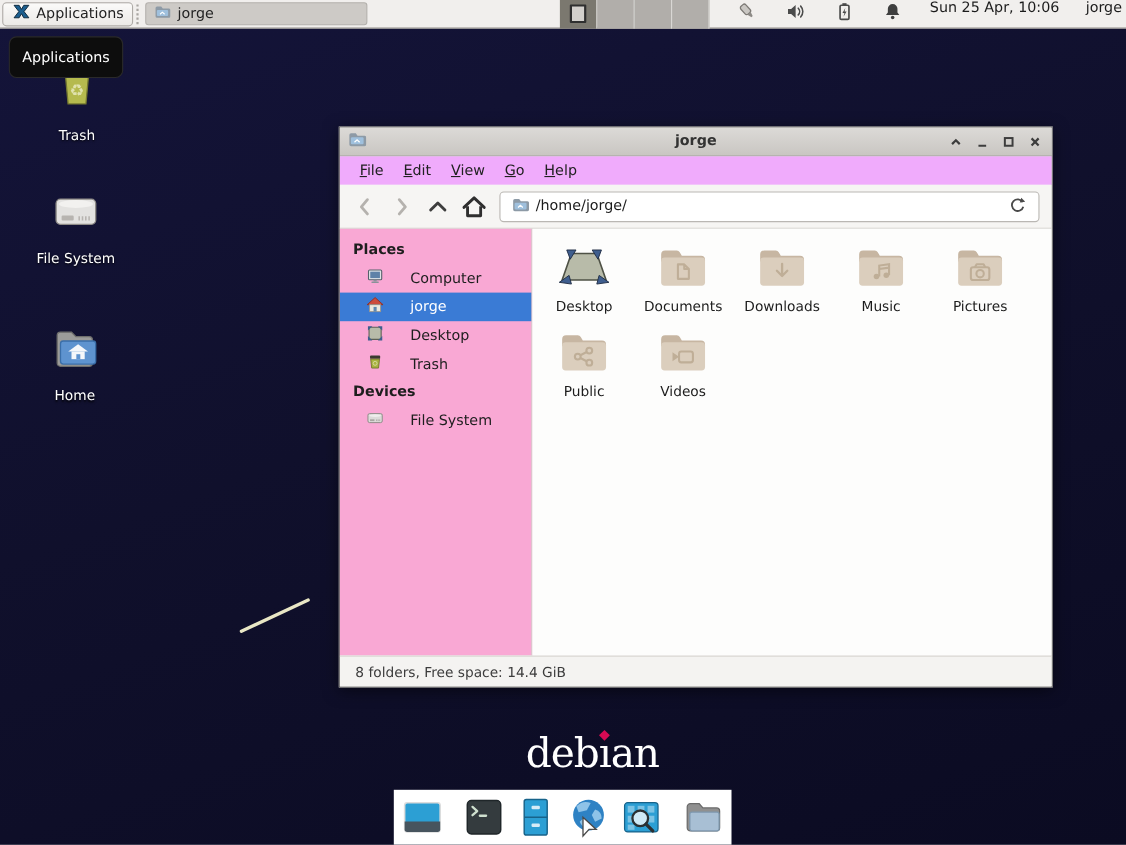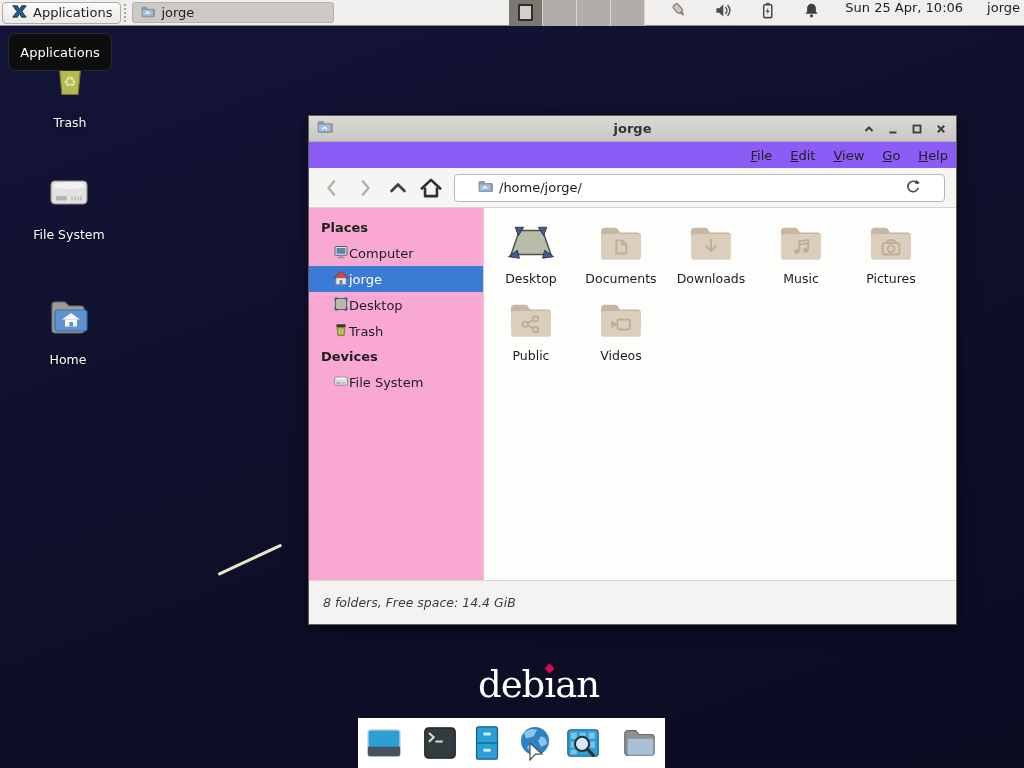--- a/index.html
+++ b/index.html
@@ -44,39 +44,39 @@
 
   
   .window { position:absolute; left:308px; top:115px; width:649px; height:510px; background:#f5f4f2;
             border:1px solid #5f5f5f; box-shadow:0 3px 14px rgba(0,0,0,.55); z-index:10;
             display:flex; flex-direction:column; }
   .titlebar { height:26px; background:linear-gradient(#dcdad7,#c9c6c2); border-bottom:1px solid #b0ada9;
               display:flex; align-items:center; padding:0 7px; position:relative; }
   .titlebar .title { position:absolute; left:0; right:0; text-align:center; font-size:13px; font-weight:bold; color:#333333; }
   .tb-controls { margin-left:auto; display:flex; gap:7px; z-index:2; }
   .tb-btn { width:17px; height:17px; display:flex; align-items:center; justify-content:center; }
-  .menubar { height:26px; background:#8b5cf6; display:flex; align-items:center; padding-left:10px; gap:2px;justify-content:flex-end; }
+  .menubar { height:26px; background:#f0abfc; display:flex; align-items:center; padding-left:10px; gap:2px; }
   .menu-item { display:inline-block; padding:3px 8px; font-size:13px; color:#212121; }
   .menu-item::first-letter { text-decoration:underline; }
   .toolbar { height:40px; background:#f6f5f3; border-bottom:1px solid #d8d5d1; display:flex; align-items:center;
              padding:0 11px 0 10px; gap:7px; }
   .nav-btn { width:26px; height:26px; display:flex; align-items:center; justify-content:center; }
   .pathbar { flex:1; height:28px; margin-left:3px; background:#ffffff; border:1px solid #bab7b3; border-radius:4px;
-             display:flex; align-items:center; padding:0 22px; gap:6px; }
+             display:flex; align-items:center; padding:0 10px; gap:6px; }
   .pathbar .path-txt { font-size:13px; color:#1a1a1a; flex:1; }
   .win-body { flex:1; display:flex; min-height:0; }
   .sidebar { width:175px; background:#f9a8d4; border-right:1px solid #d3d0cc; padding-top:7px; }
   .side-header { font-size:13px; font-weight:bold; color:#1e1e1e; padding:5px 0 5px 12px; }
-  .side-row { height:26px; display:flex; align-items:center; gap:0; padding-left:24px; font-size:13px; color:#1e1e1e; }
+  .side-row { height:26px; display:flex; align-items:center; gap:24px; padding-left:24px; font-size:13px; color:#1e1e1e; }
   .side-row.selected { background:#3a7bd5; color:#ffffff; }
   .files { flex:1; background:#fdfdfc; padding:14px 0 0 2px; display:flex; flex-wrap:wrap; align-content:flex-start; }
   .file-item { width:90px; display:flex; flex-direction:column; align-items:center; gap:3px; margin-bottom:13px; }
   .file-item .lbl { font-size:12.5px; color:#1c1c1c; }
-  .statusbar { height:44px; background:#f4f3f1; border-top:1px solid #d8d5d1; display:flex; align-items:center;
-               padding-left:14px; font-size:12.5px; color:#3c3c3c;font-style:italic; }
+  .statusbar { height:28px; background:#f4f3f1; border-top:1px solid #d8d5d1; display:flex; align-items:center;
+               padding-left:14px; font-size:12.5px; color:#3c3c3c; }
 
   
   .dock { position:absolute; left:358px; top:718px; width:307px; height:50px; background:#ffffff;
           display:flex; align-items:center; gap:9px; padding:0 7px; z-index:20; }
   .dock-item { width:40px; height:40px; display:flex; align-items:center; justify-content:center; }
   .dock-sep { width:1px; height:38px; background:#c3c0bc; }
 </style>
 </head>
 <body>
 

